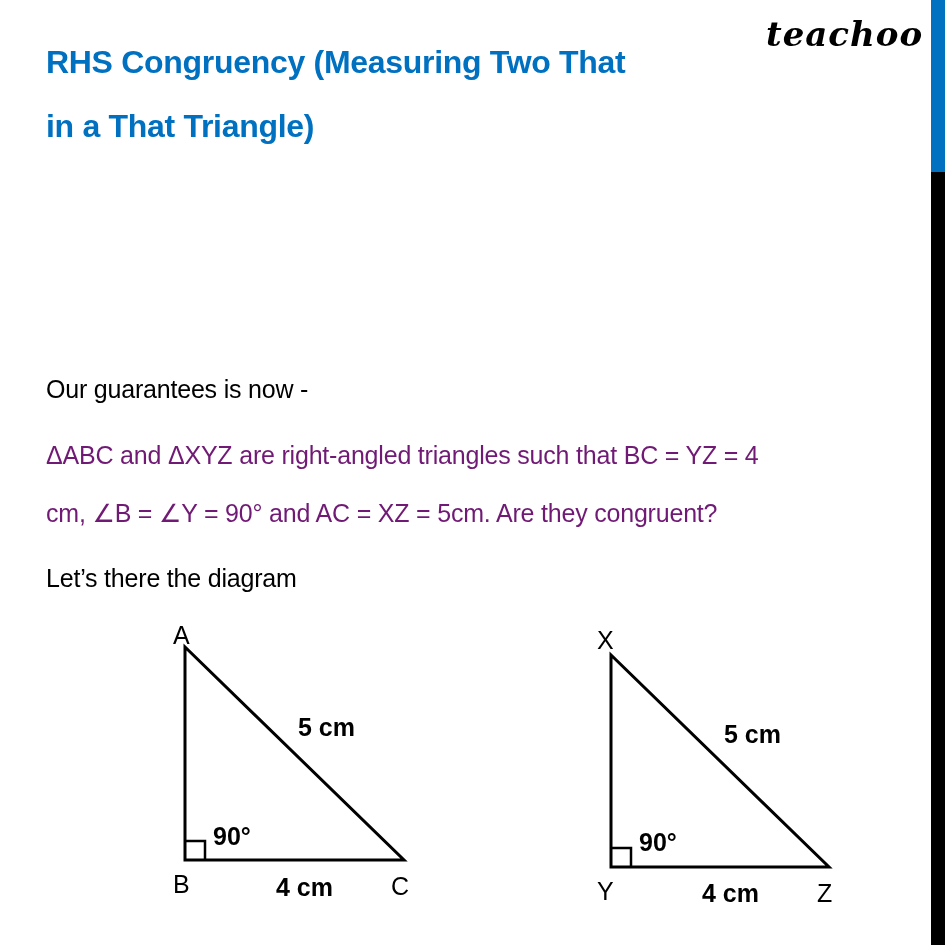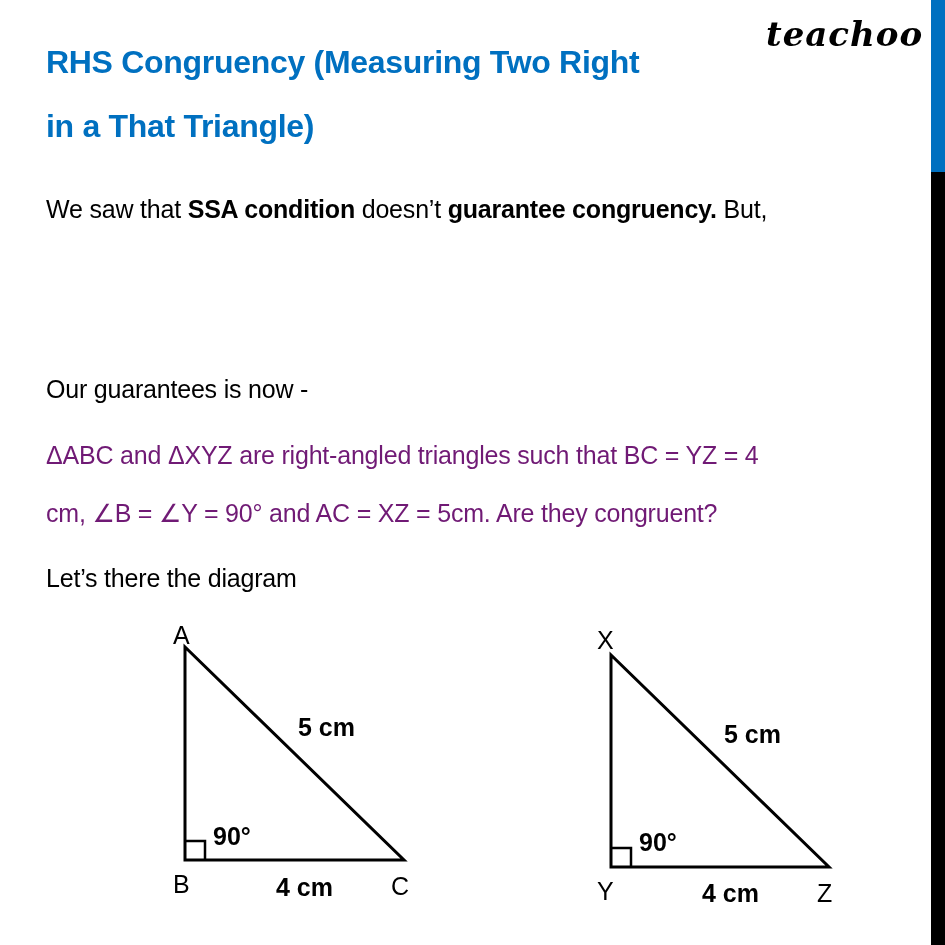--- a/index.html
+++ b/index.html
@@ -34,26 +34,25 @@
 </head>
 <body>
 
 <div class="side-strip">
   <div class="accent"></div>
 </div>
 
 <div class="logo">teachoo</div>
 
 <div class="title">
-  <div>RHS Congruency (Measuring Two Right</div>
+  <div>RHS Congruency (Measuring Two That</div>
   <div>in a That Triangle)</div>
 </div>
 
 <div class="para p1">
-  <div><span>We saw that </span><b>SSA condition</b><span> doesn’t </span><b>guarantee congruency.</b><span> But,</span></div>
 </div>
 
 <div class="para p2">Our guarantees is now -</div>
 
 <div class="para p3">
   <div>ΔABC and ΔXYZ are right-angled triangles such that BC = YZ = 4</div>
   <div>cm, ∠B = ∠Y = 90° and AC = XZ = 5cm. Are they congruent?</div>
 </div>
 
 <div class="para p4">Let’s there the diagram</div>

